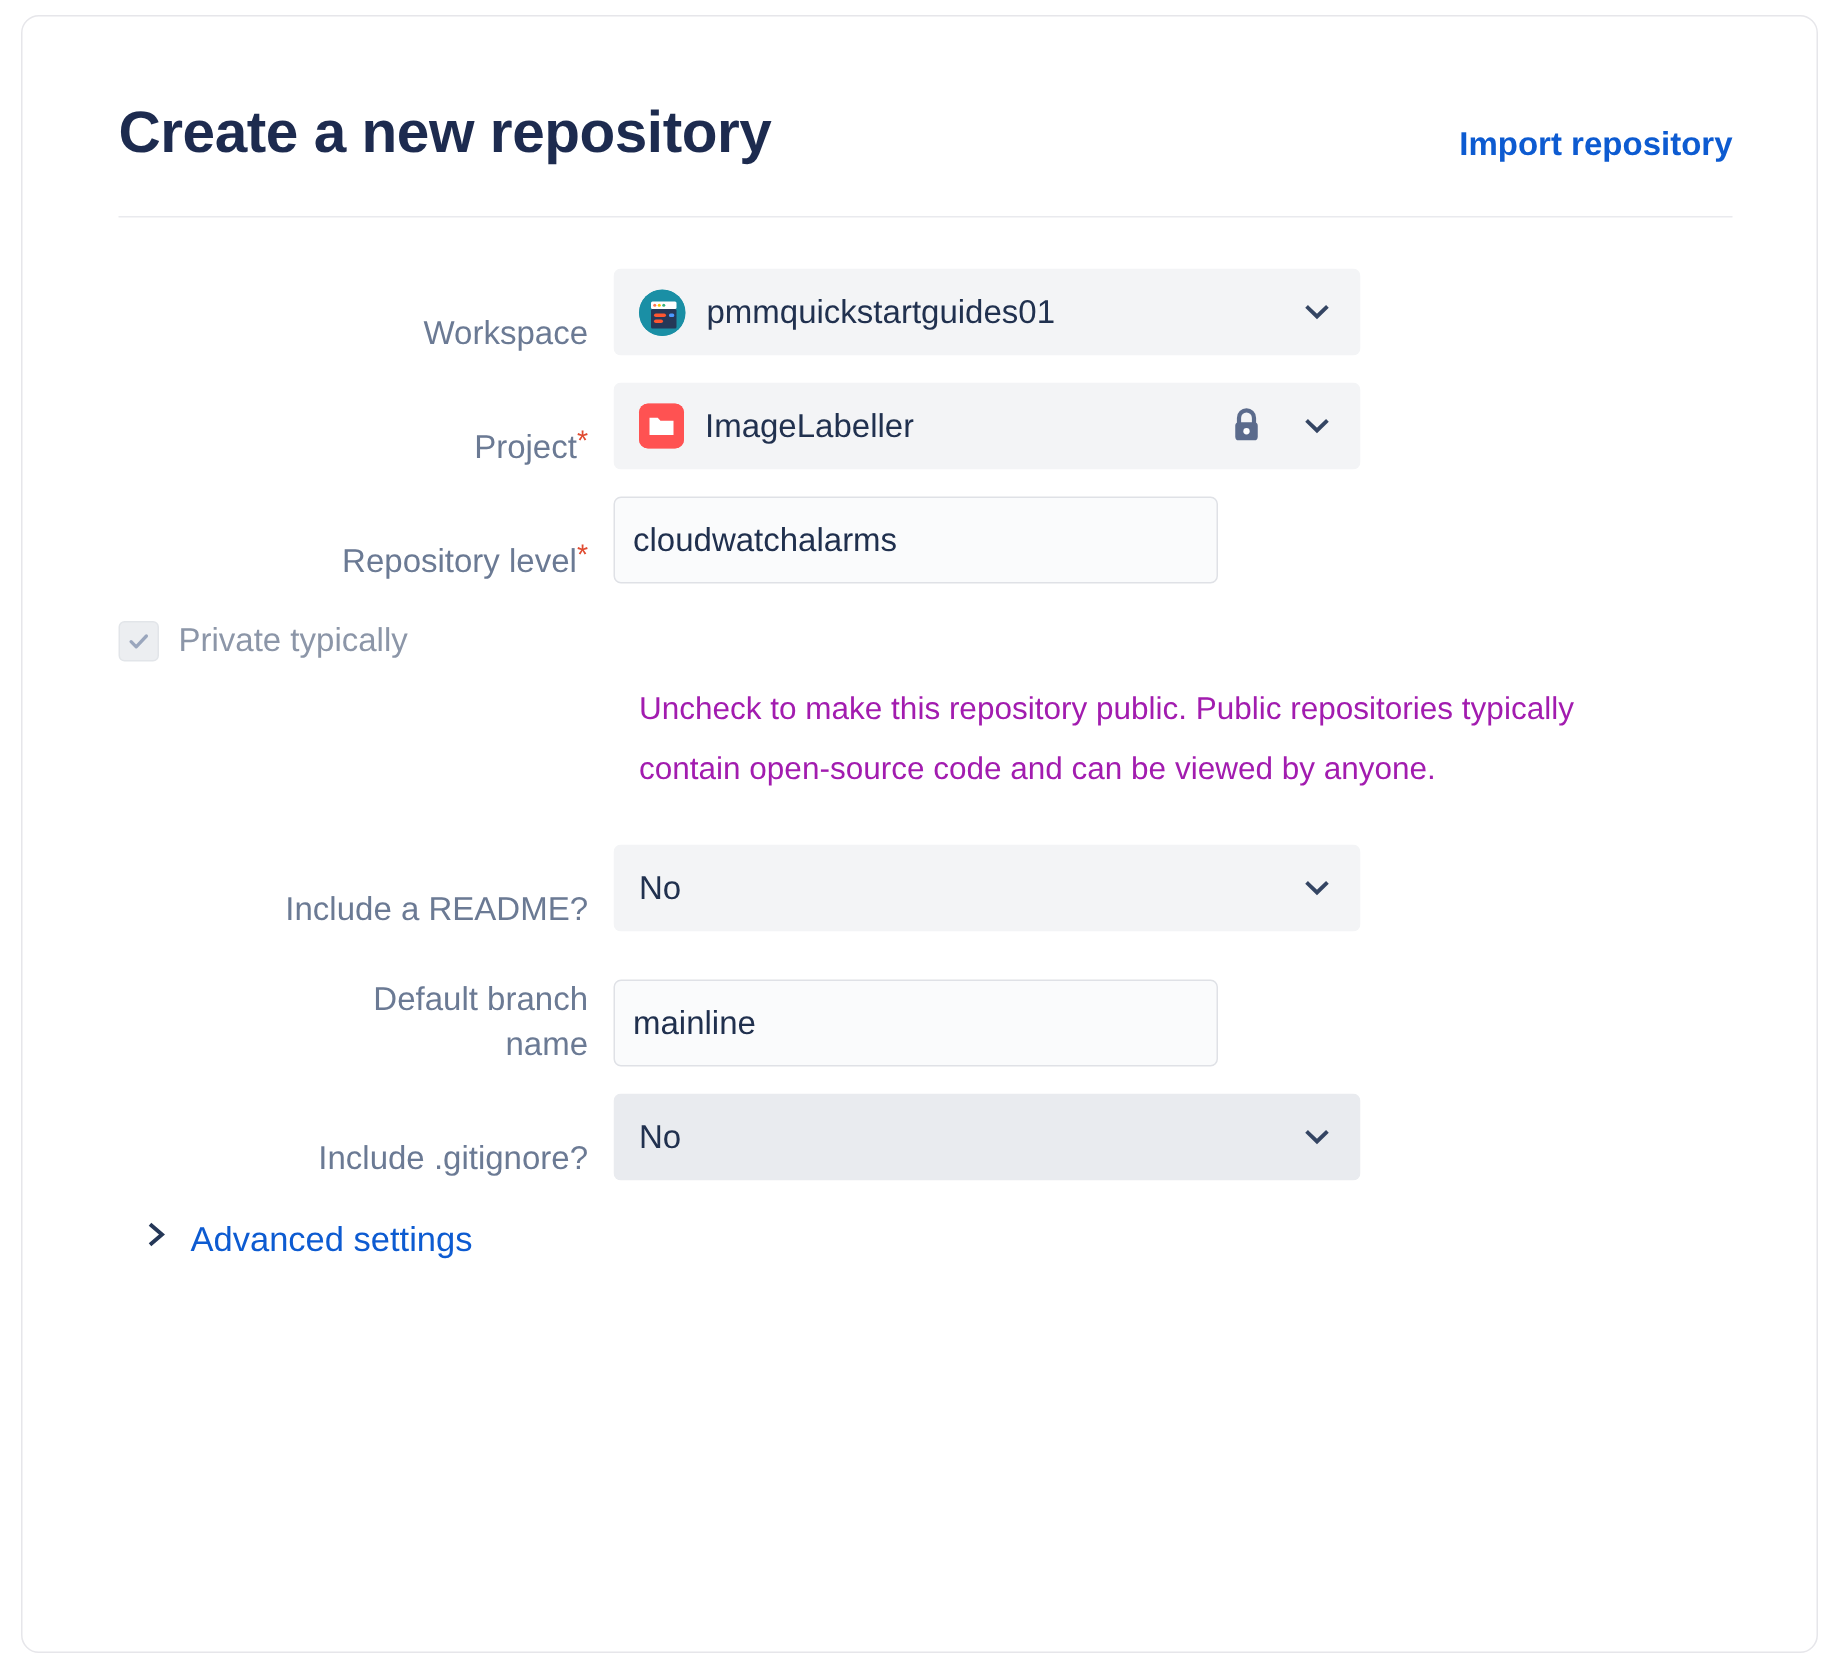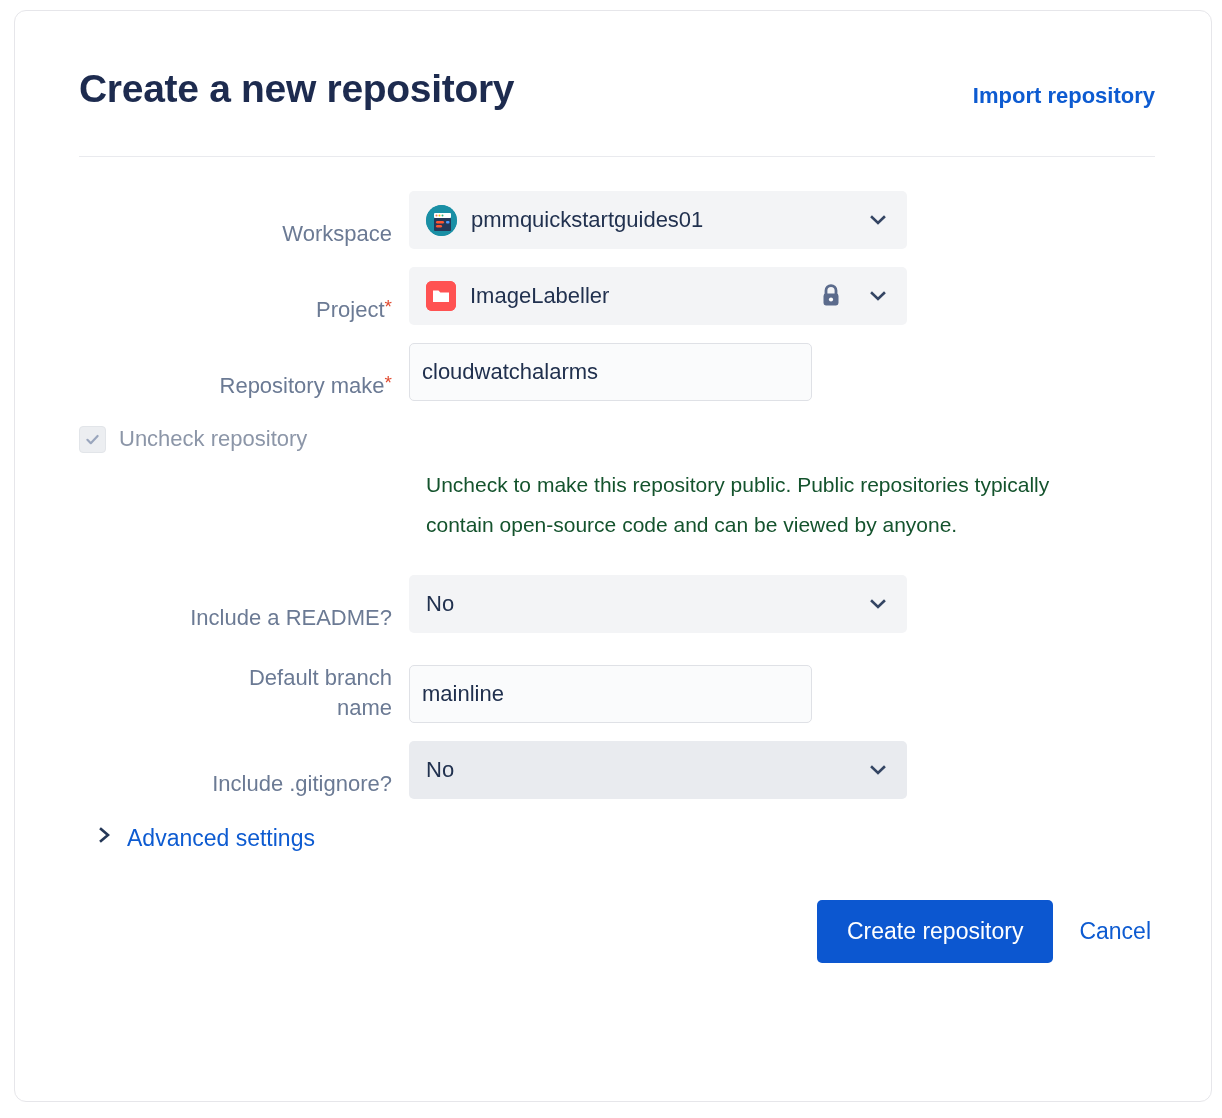--- a/index.html
+++ b/index.html
@@ -30,21 +30,21 @@
     left: 64px;
     top: 55px;
     width: 1076px;
   }
 
   
   .header-row {
     display: flex;
     align-items: flex-end;
     justify-content: space-between;
-    padding-bottom: 44px;
+    padding-bottom: 32px;
     border-bottom: 1px solid #e9eaee;
   }
   .page-title {
     font-size: 39px;
     line-height: 46px;
     font-weight: 700;
     color: #1e2b४b;
     color: #1d2b4f;
     letter-spacing: -0.3px;
     margin: 0;
@@ -189,21 +189,21 @@
   .check-label {
     font-size: 22px;
     color: #8c96a8;
   }
   .help-row { margin-bottom: 30px; }
   .help-text {
     margin-left: 347px;
     width: 690px;
     font-size: 21px;
     line-height: 40px;
-    color: #14532d;
+    color: #a21caf;
   }
 
   
   .adv-row {
     display: flex;
     align-items: flex-start;
     margin-top: 26px;
     margin-left: 18px;
     cursor: pointer;
     width: fit-content;
@@ -304,35 +304,35 @@
             <span class="chev-down">
               <svg width="20" height="20" viewBox="0 0 20 20">
                 <path d="M4 7.2 L10 13 L16 7.2" stroke="#344563" stroke-width="2.6" fill="none" stroke-linecap="square"></path>
               </svg>
             </span>
           </div>
         </div>
       </div>
 
       <div class="row">
-        <div class="row-label"><span>Repository make</span><span class="req">*</span></div>
+        <div class="row-label"><span>Repository level</span><span class="req">*</span></div>
         <div class="row-field">
           <input class="text-input" type="text" value="cloudwatchalarms" style="">
         </div>
       </div>
 
       <div class="row access-row">
         <div class="row-field">
           <div class="check-wrap">
             <span class="checkbox">
               <svg width="17" height="17" viewBox="0 0 17 17">
                 <path d="M3.4 8.8 L6.8 12.2 L13.6 5" stroke="#9aa6bd" stroke-width="2.2" fill="none" stroke-linecap="round" stroke-linejoin="round"></path>
               </svg>
             </span>
-            <span class="check-label">Uncheck repository</span>
+            <span class="check-label">Private typically</span>
           </div>
         </div>
       </div>
 
       <div class="row help-row">
         <div class="help-text">Uncheck to make this repository public. Public repositories typically contain open-source code and can be viewed by anyone.</div>
       </div>
 
       <div class="row">
         <div class="row-label">Include a README?</div>
@@ -372,20 +372,16 @@
 
       <div class="adv-row">
         <span class="adv-chev">
           <svg width="16" height="20" viewBox="0 0 16 20">
             <path d="M4 4 L11 10 L4 16" stroke="#253858" stroke-width="2.6" fill="none" stroke-linecap="square"></path>
           </svg>
         </span>
         <span class="adv-text">Advanced settings</span>
       </div>
 
-      <div class="footer">
-        <button class="btn-primary">Create repository</button>
-        <button class="btn-link">Cancel</button>
-      </div>
 
     </div>
   </div>
 </div>
 
 </body></html>

